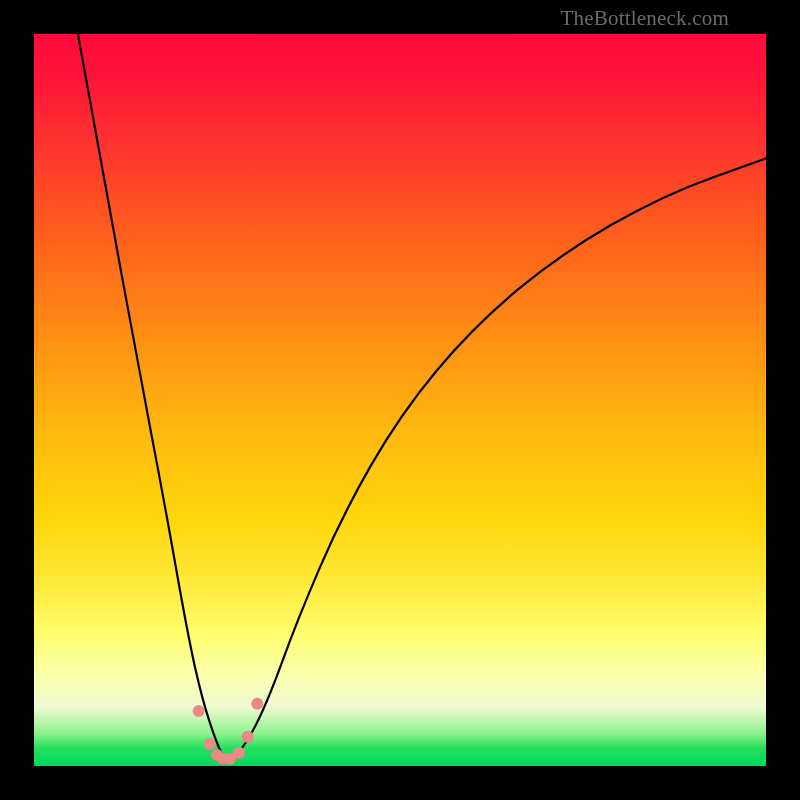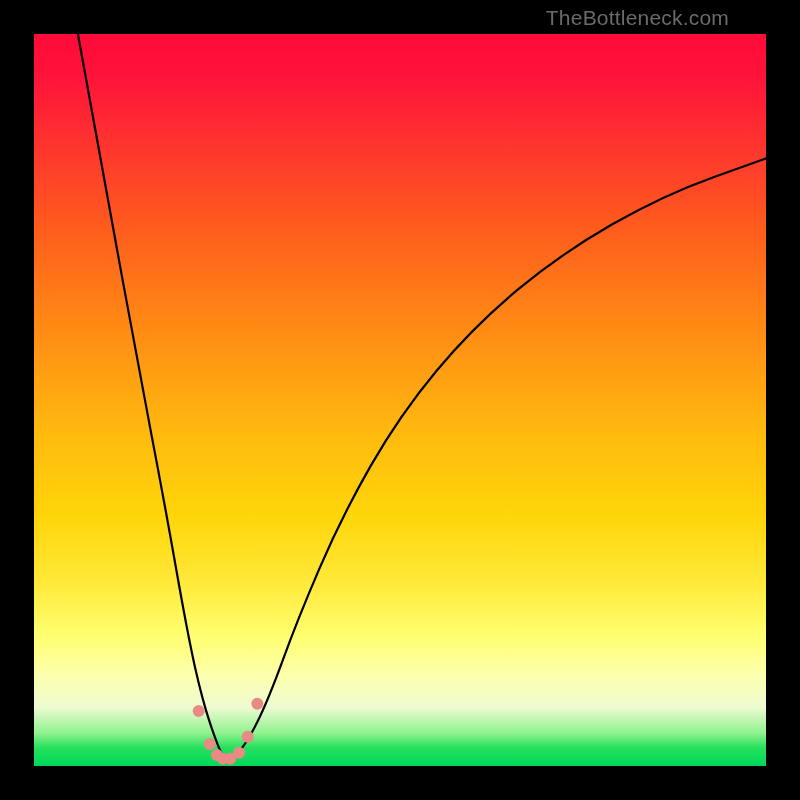--- a/index.html
+++ b/index.html
@@ -11,20 +11,21 @@
     overflow: hidden;
     font-family: Arial, Helvetica, sans-serif;
   }
   .frame {
     position: absolute;
     left: 0;
     top: 0;
     width: 741px;
     height: 800px;
     background: #000;
+    font-family: Liberation Serif, serif;
   }
   .plot {
     position: absolute;
     left: 34px;
     top: 34px;
     width: 732px;
     height: 732px;
     
     background: linear-gradient(
       to bottom,

